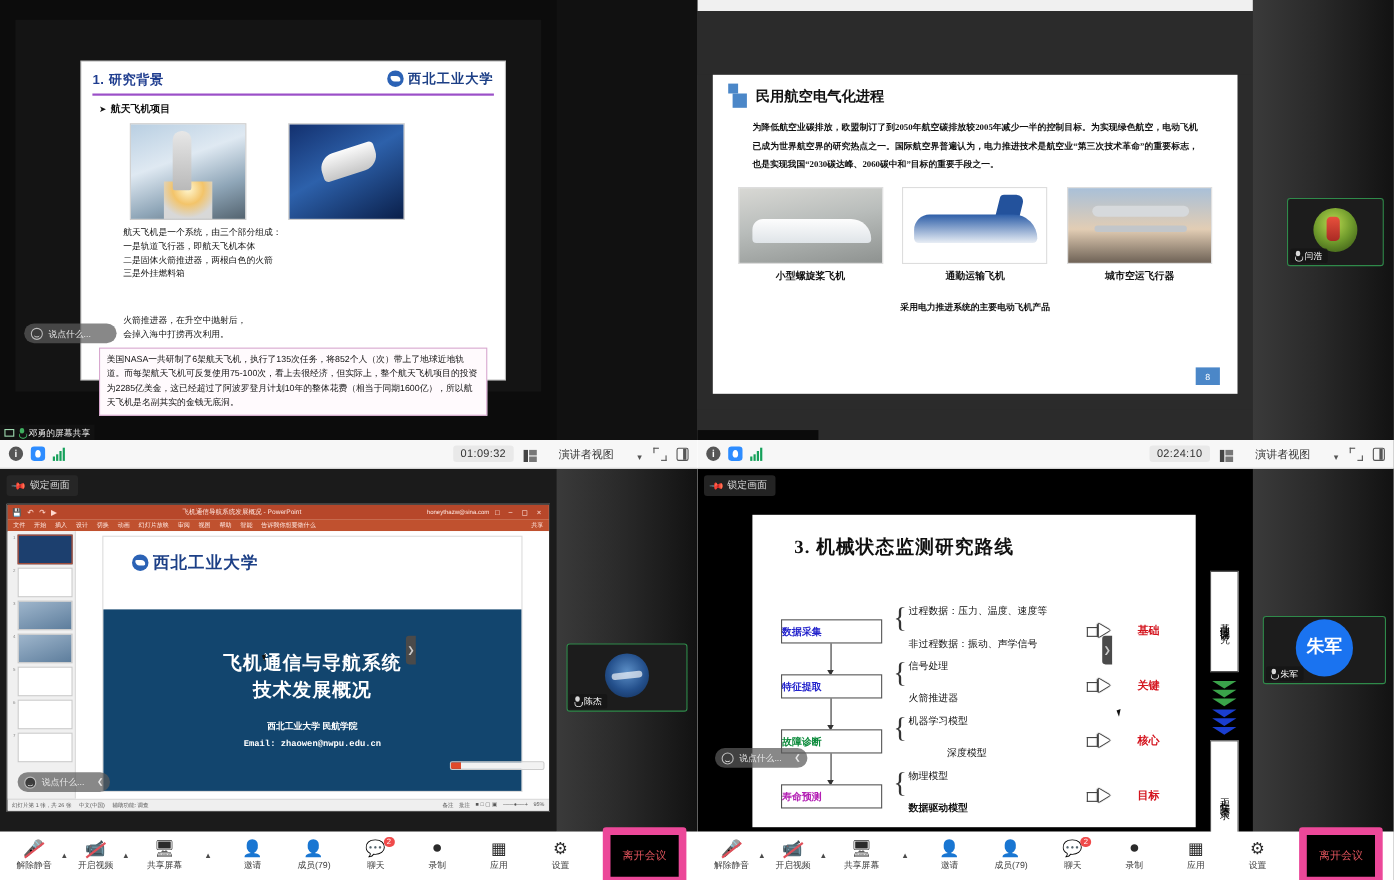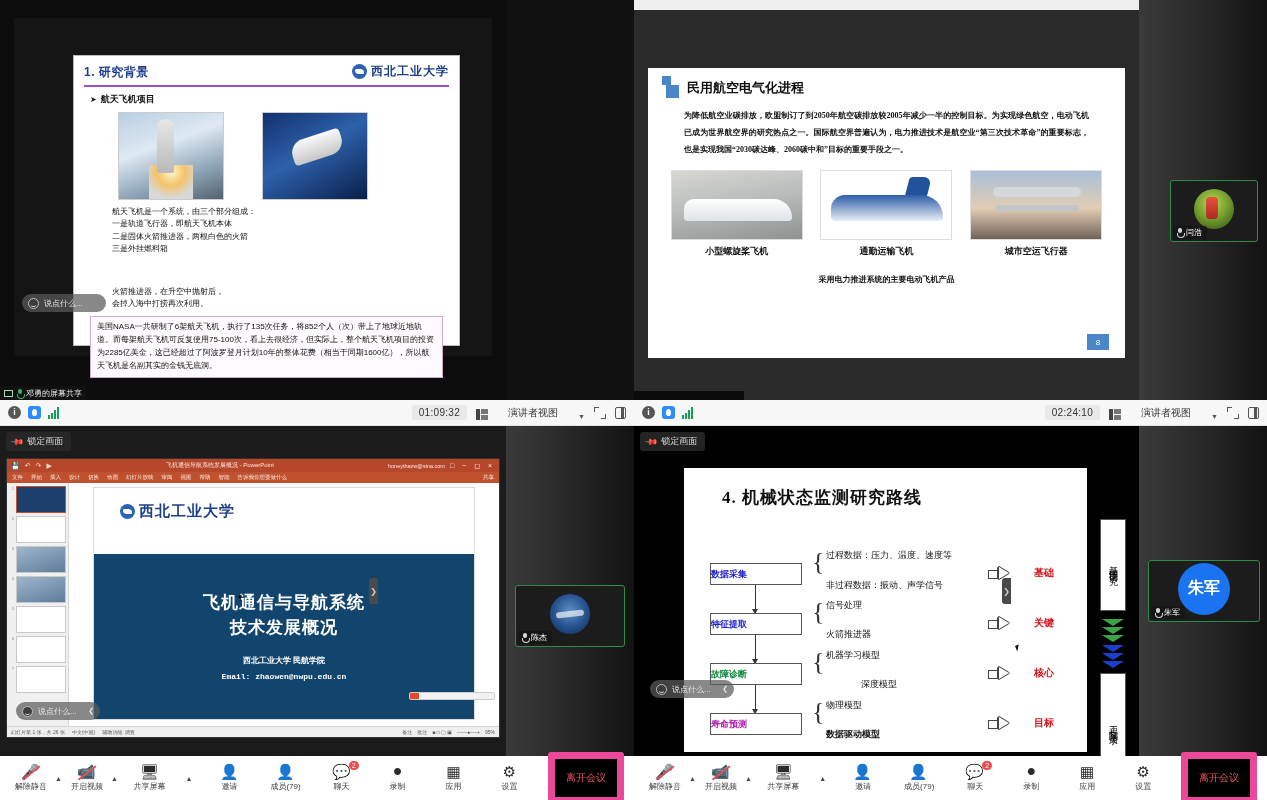--- a/index.html
+++ b/index.html
@@ -568,21 +568,21 @@
     </div>
 
     <div class="stage" style="bottom:44px;background:#111;">
       <div class="sharearea" style="background:#000;">
         <div class="pin-chip">
           <span class="pin-ico">📌</span>
           <span>锁定画面</span>
         </div>
 
         <div class="sl-br">
-          <div class="br-title">4. 机械状态监测研究路线</div>
+          <div class="br-title">3. 机械状态监测研究路线</div>
 
           <div class="flow">
 
             <div class="fbox" style="top:40px;color:#2222cc;">
                 <span>数据采集</span>
               </div>
             <div class="fbrace" style="left:116px;top:26px;">{</div>
             <div class="fitem" style="left:130px;top:26px;">过程数据：压力、温度、速度等</div>
             <div class="fitem" style="left:130px;top:56px;">非过程数据：振动、声学信号</div>
             <div class="bigarrow" style="left:292px;top:44px;"></div>

